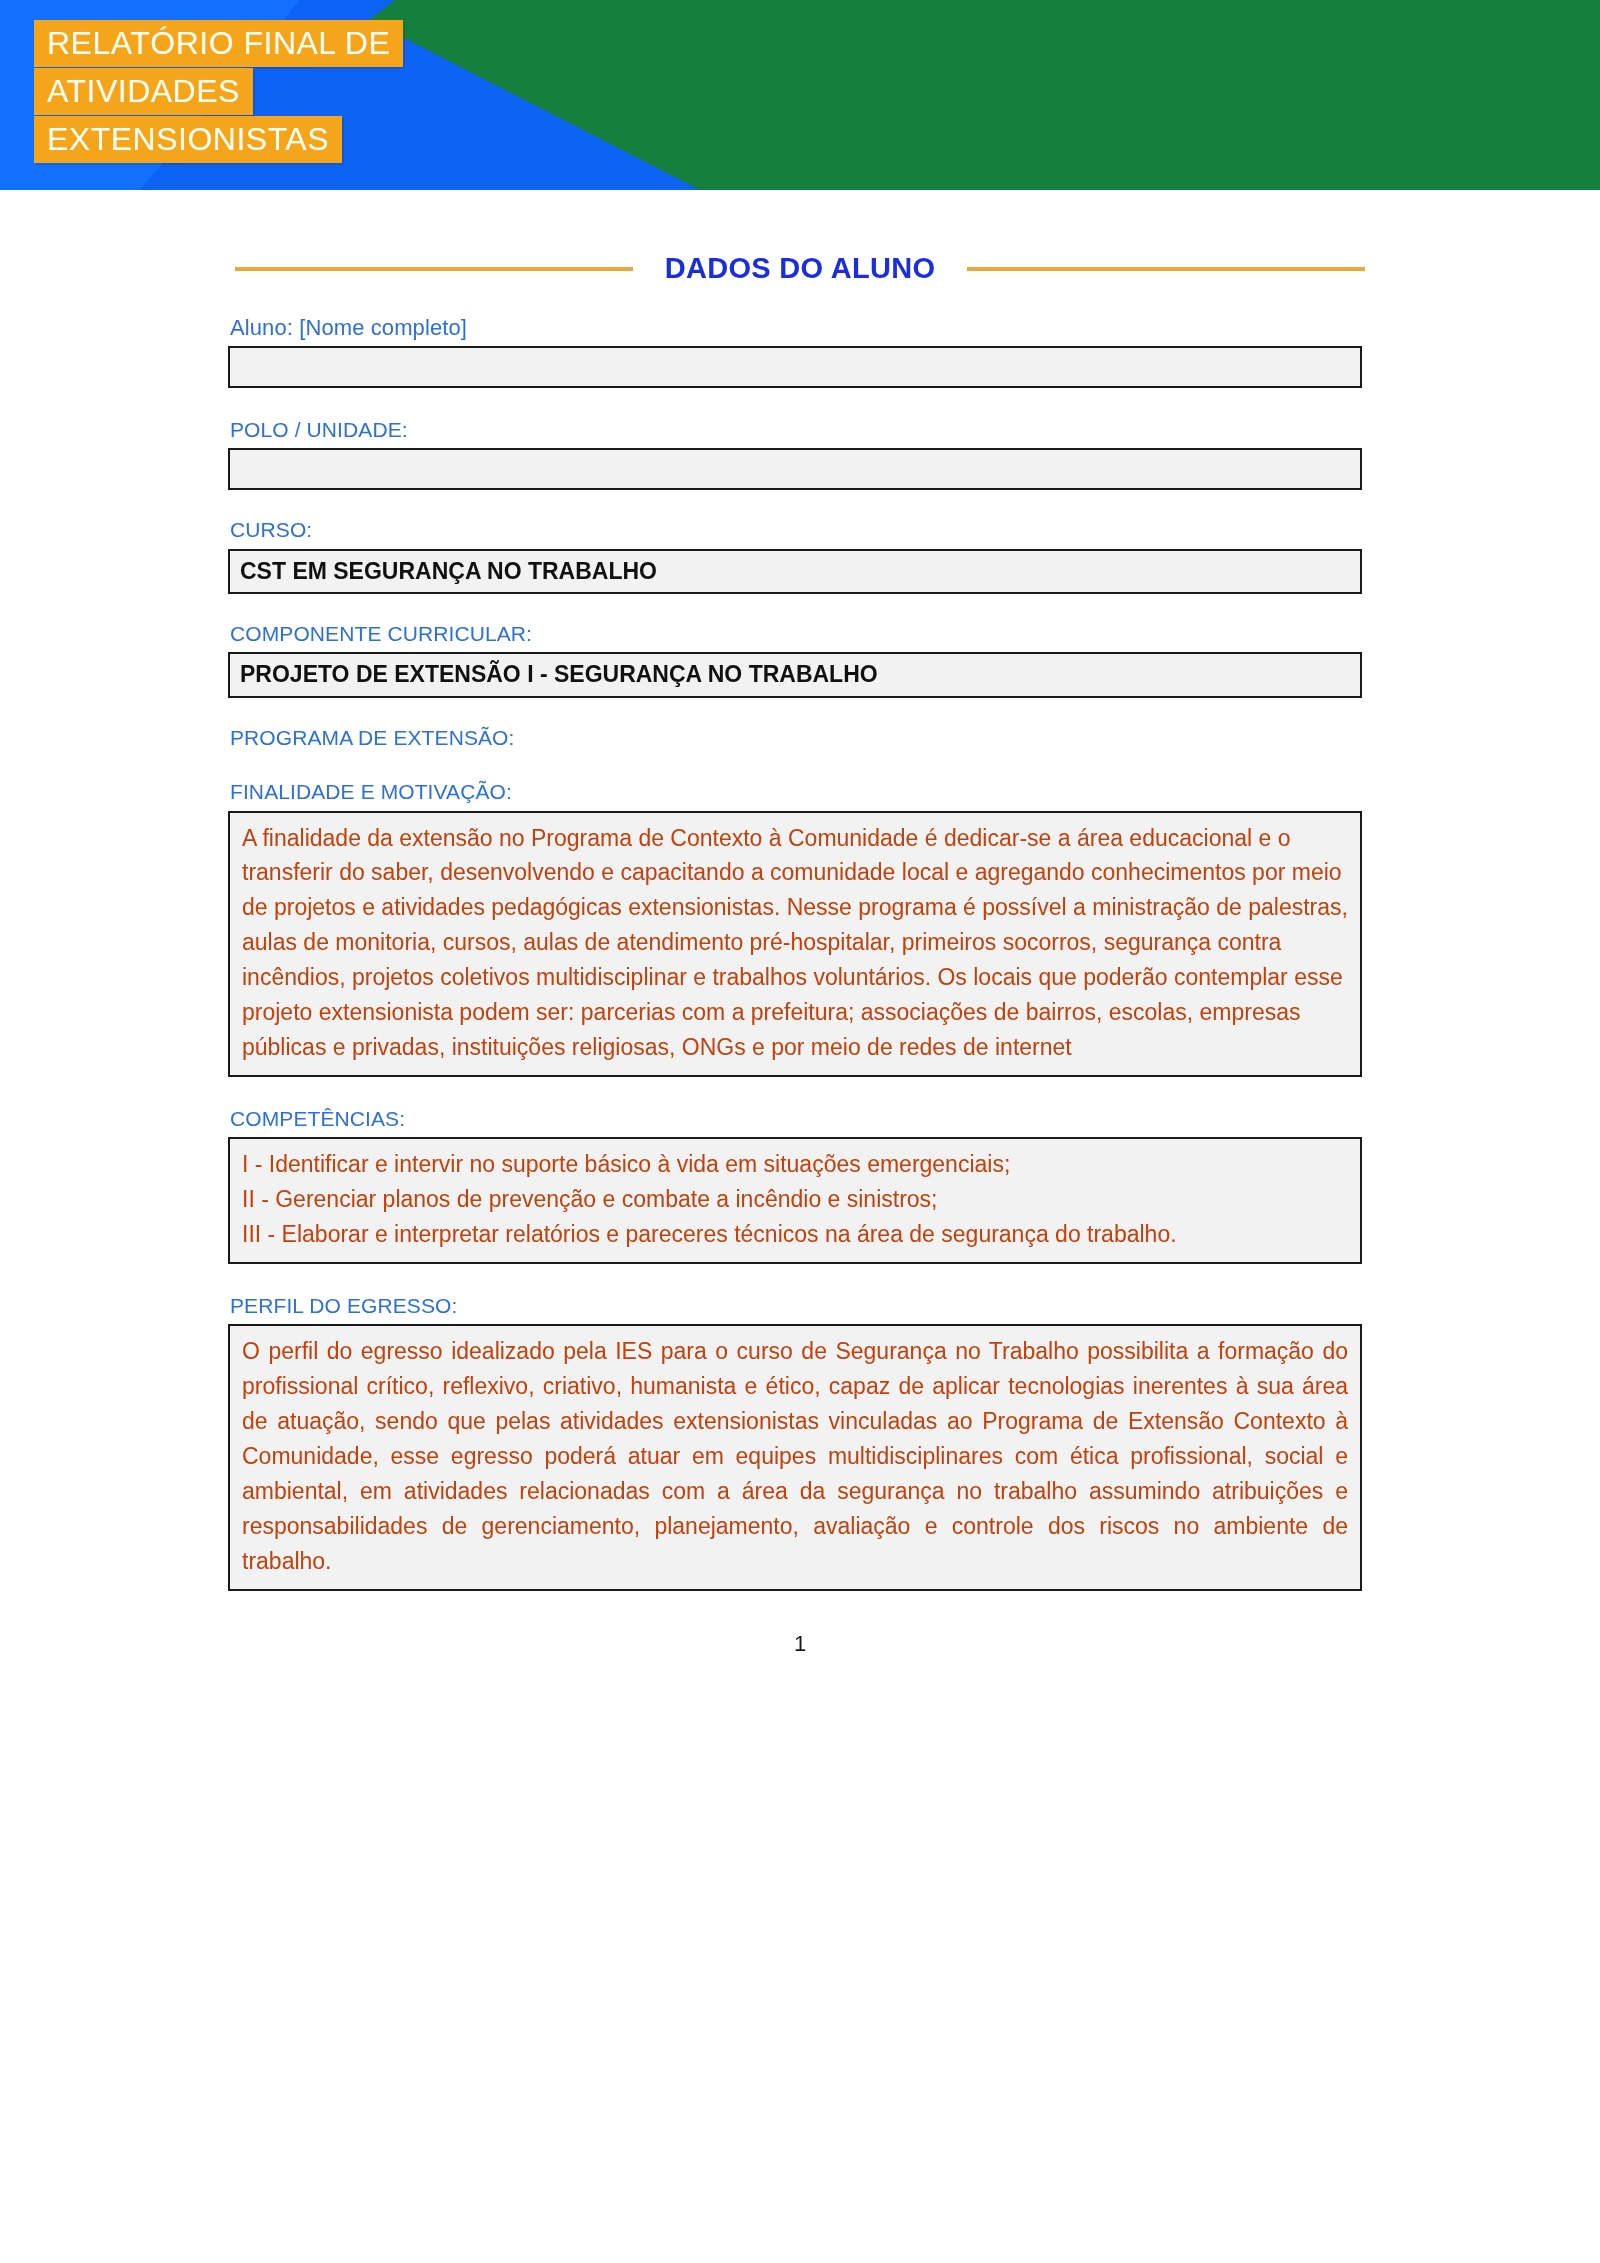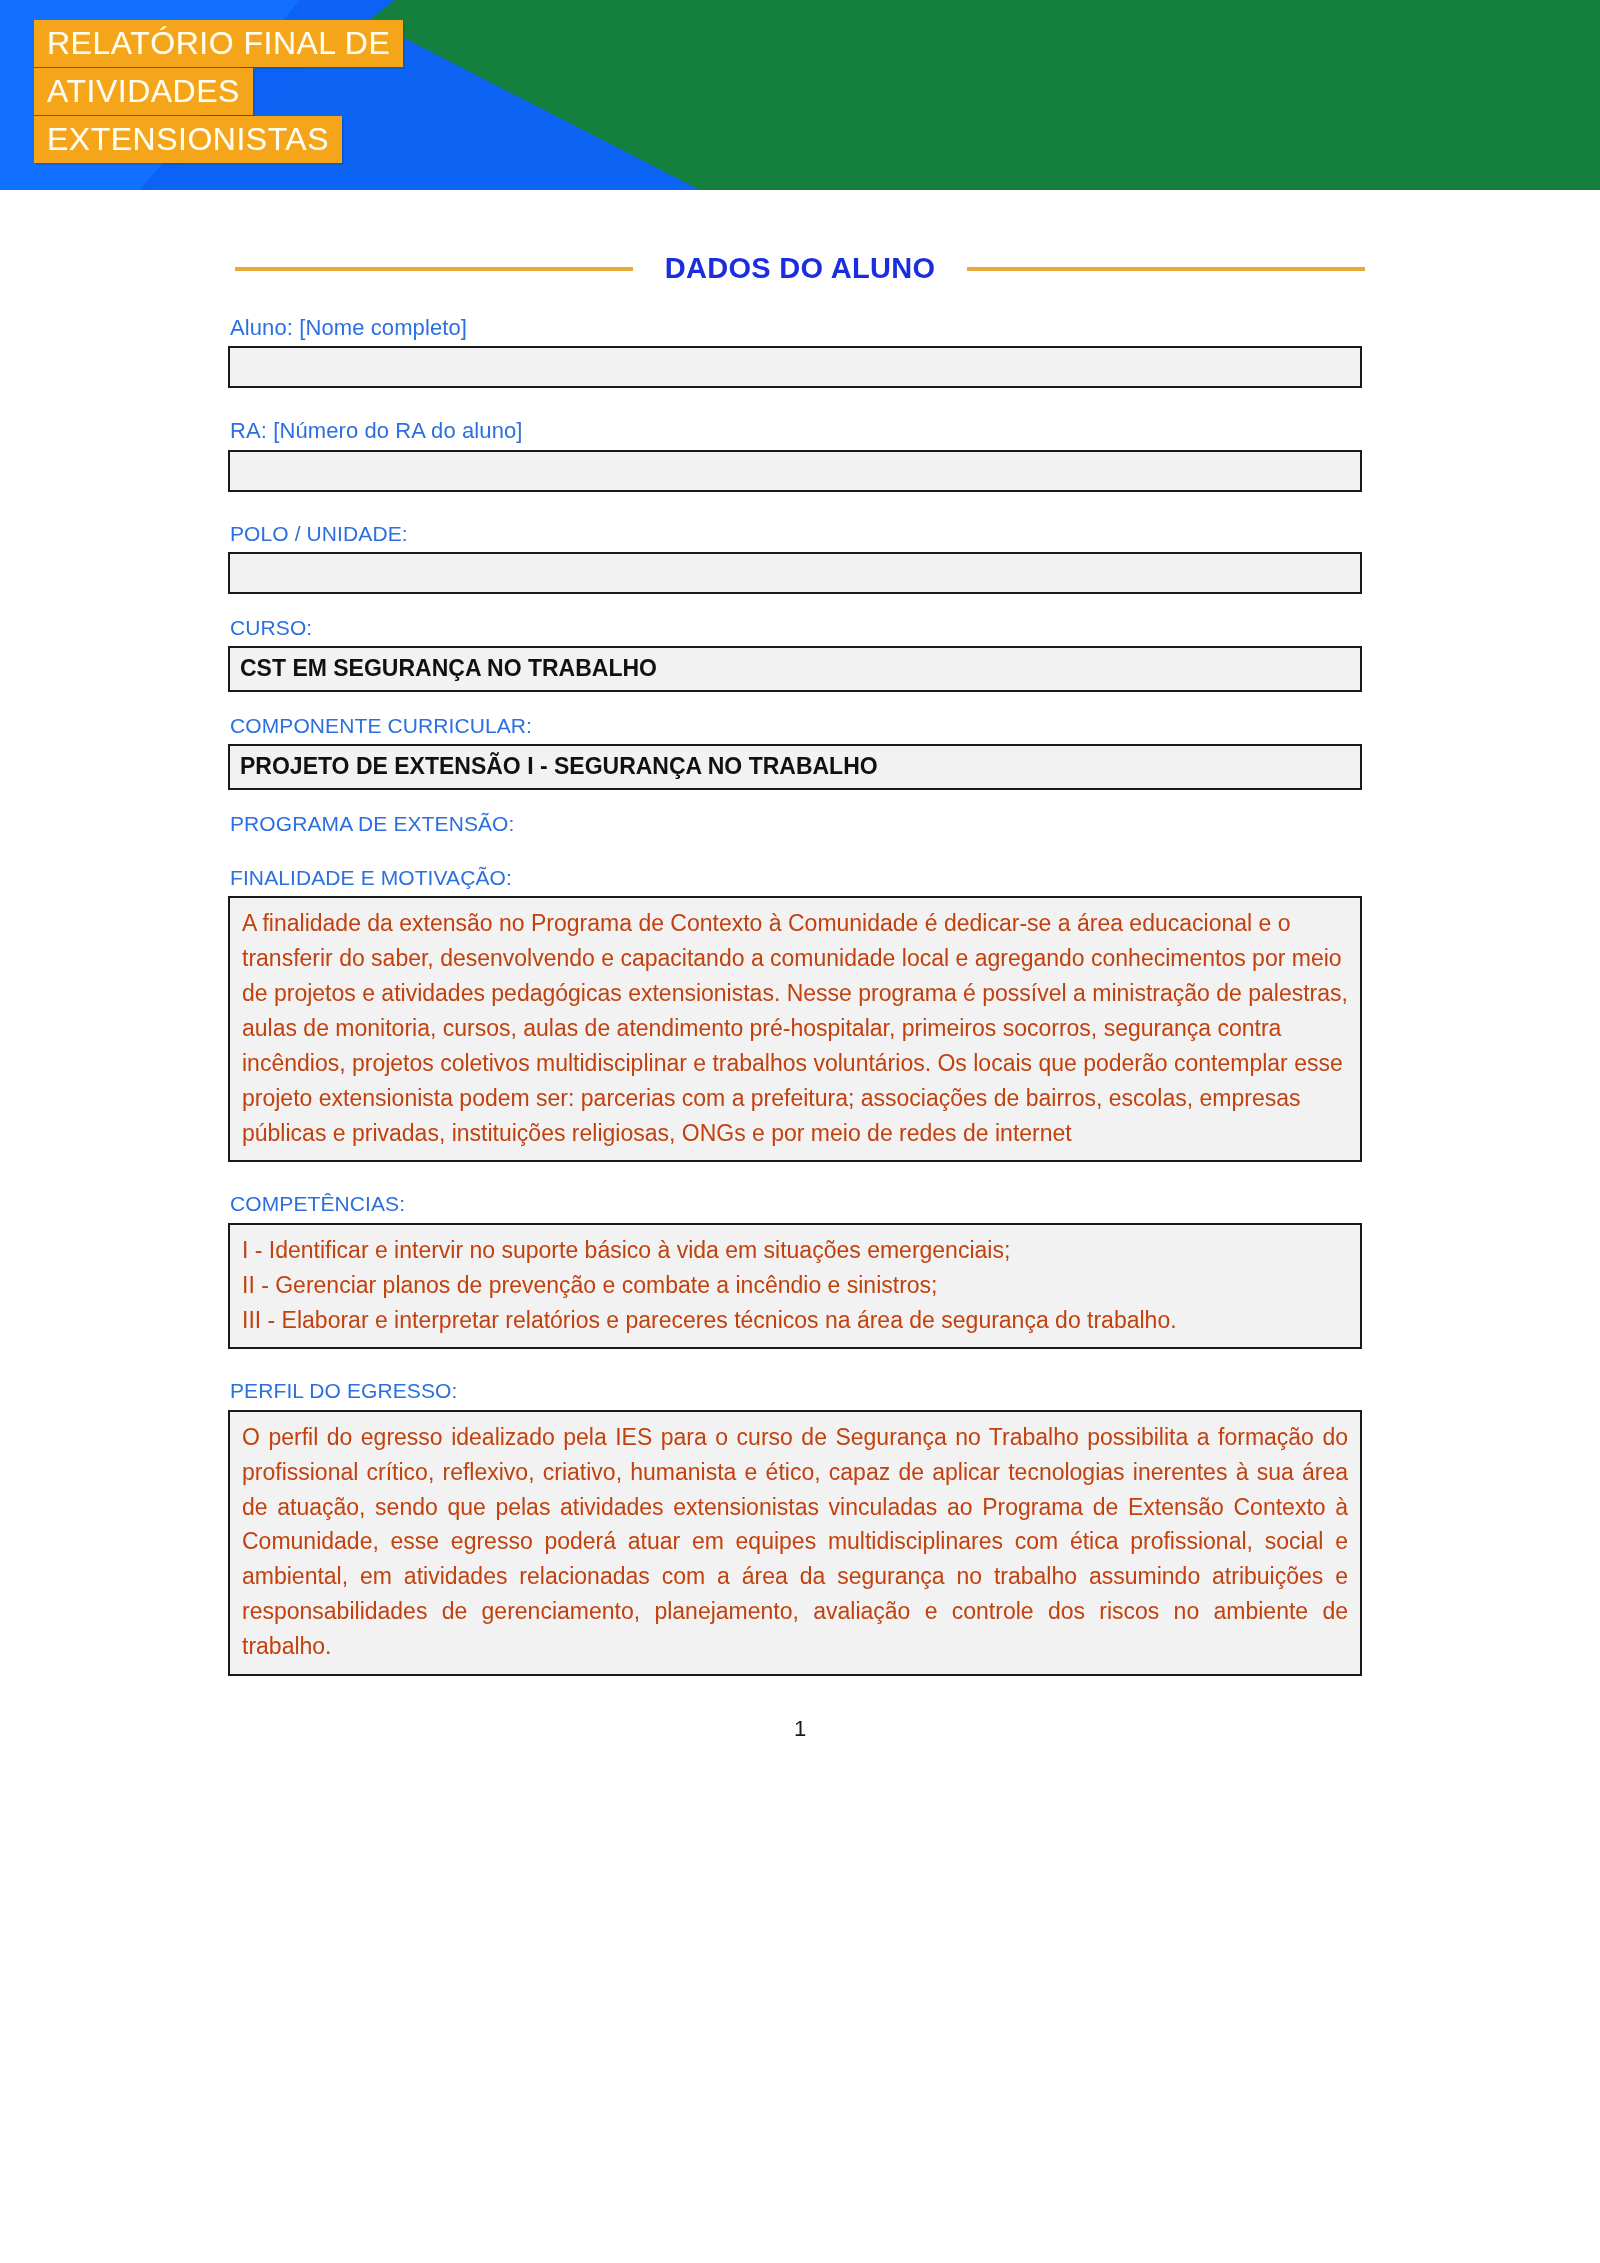--- a/index.html
+++ b/index.html
@@ -104,21 +104,21 @@
   }
 
   
   .fields {
     margin: 0;
     padding: 0 238px 0 228px;
   }
   .field {
     margin-top: 30px;
   }
-  .field.tight { margin-top: 22px; }
+  .field.tight { margin-top: 28px; }
   .field-label {
     color: #2b6fe0;
     font-size: 22px;
     font-weight: 400;
     line-height: 1.15;
     margin: 0 0 6px 2px;
     letter-spacing: 0.1px;
   }
   .field-label.caps {
     font-size: 21px;
@@ -190,24 +190,20 @@
     <div class="rule"></div>
   </div>
 
   <div class="fields">
 
     <div class="field">
       <div class="field-label">Aluno: [Nome completo]</div>
       <div class="field-box empty"></div>
     </div>
 
-    <div class="field">
-      <div class="field-label">RA: [Número do RA do aluno]</div>
-      <div class="field-box empty"></div>
-    </div>
 
     <div class="field">
       <div class="field-label caps">POLO / UNIDADE:</div>
       <div class="field-box empty"></div>
     </div>
 
     <div class="field tight">
       <div class="field-label caps">CURSO:</div>
       <div class="field-box">
         <div class="field-value">CST EM SEGURANÇA NO TRABALHO</div>

